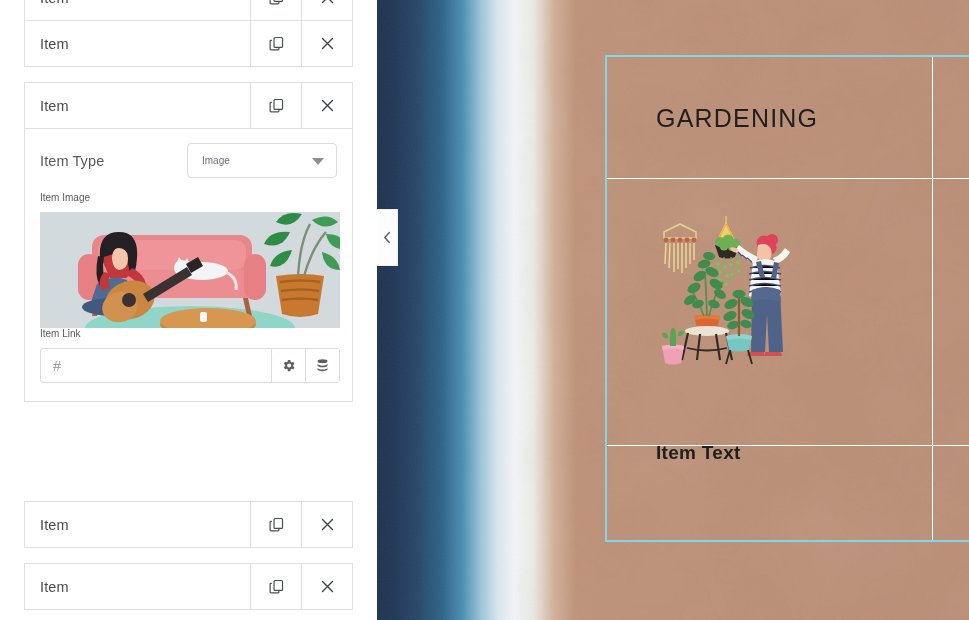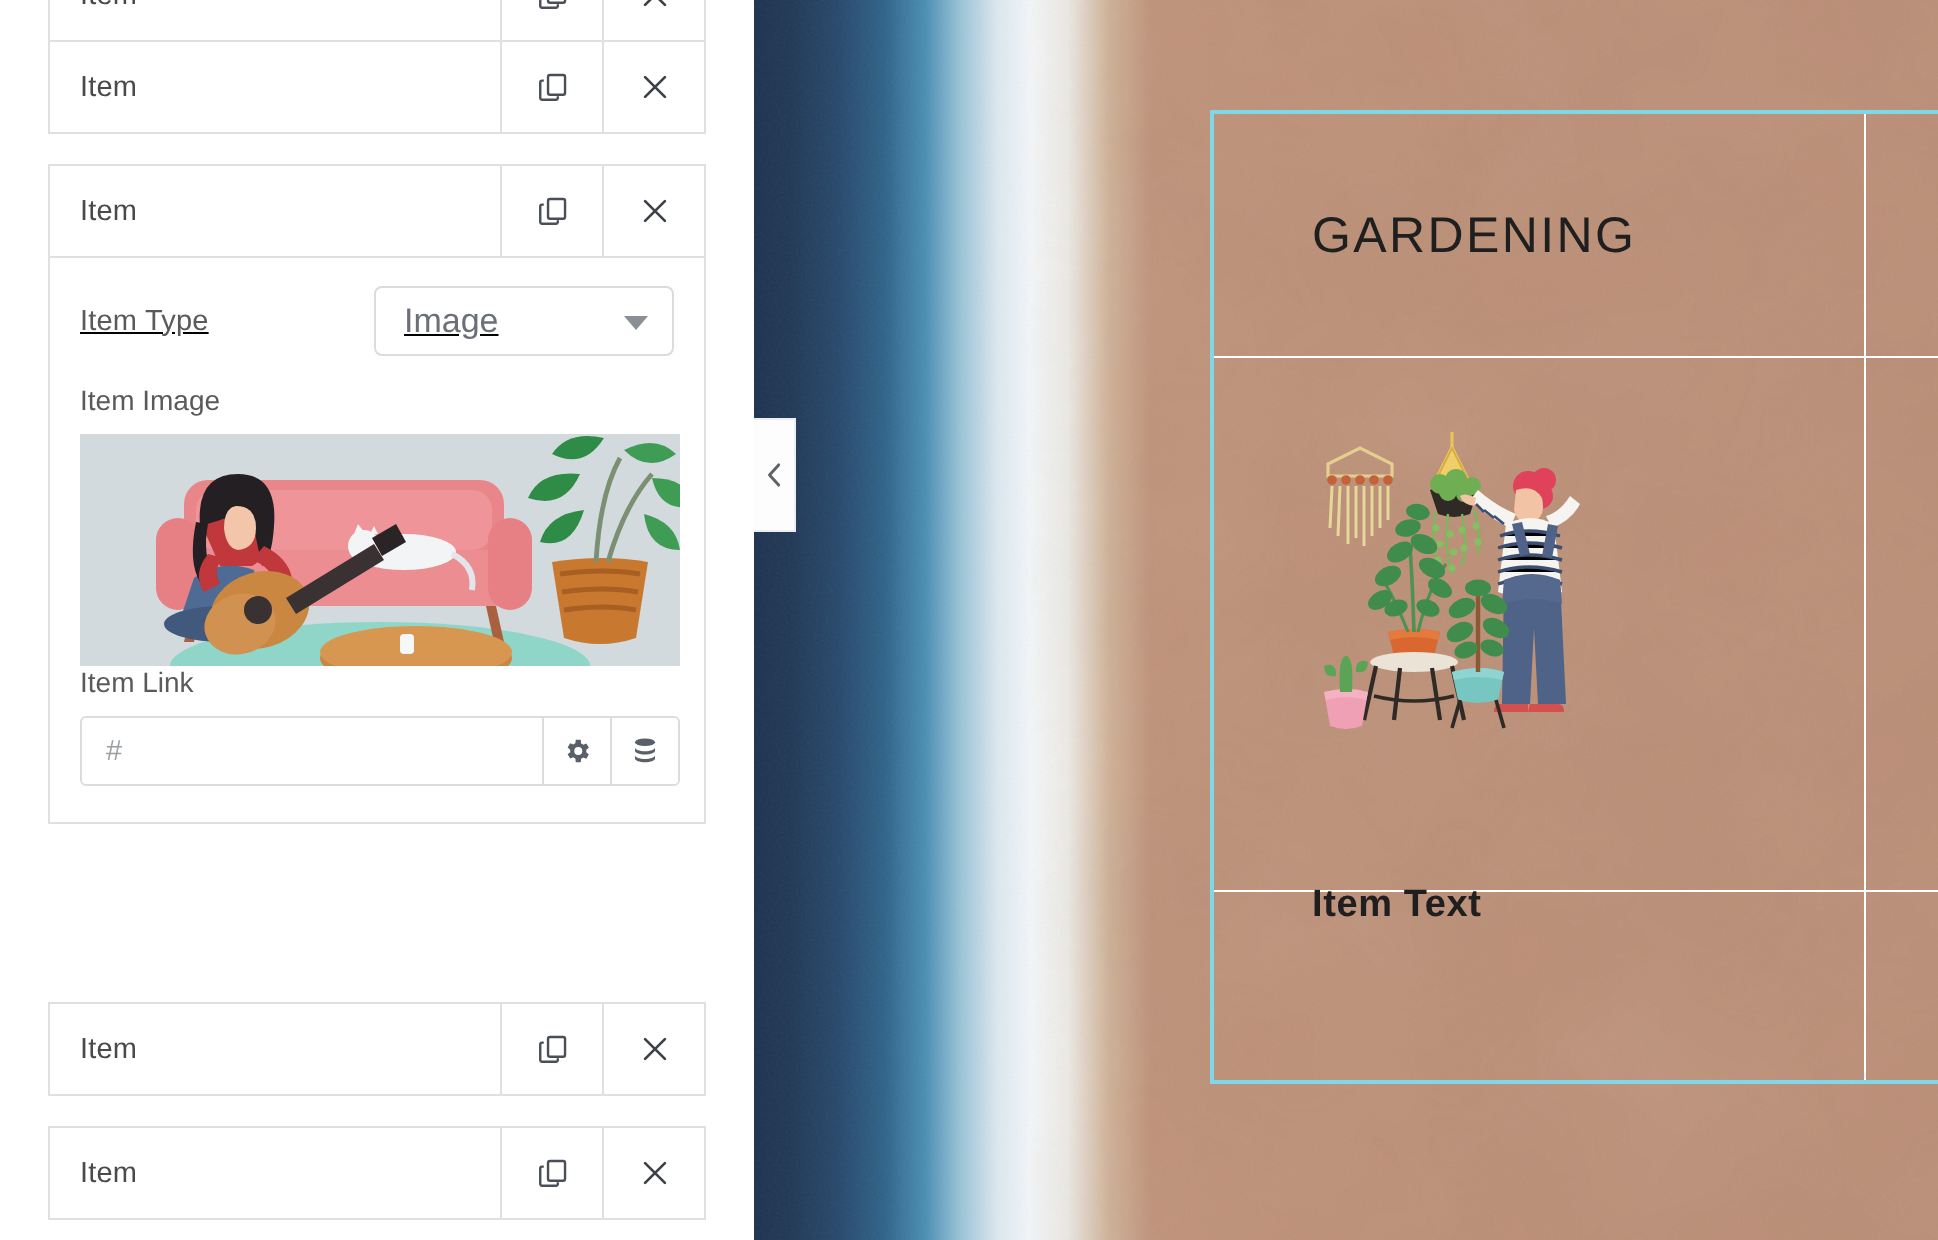--- a/index.html
+++ b/index.html
@@ -45,49 +45,48 @@
   
   .item-body {
     border: 1px solid #e0e0e0;
     border-top: none;
     background: #ffffff;
     padding: 14px 15px 18px 15px;
   }
   .field-row {
     display: flex; align-items: center;
     margin-bottom: 14px;
-    text-decoration: underline;
   }
   .field-label {
     font-size: 14.5px; color: #5a5a5a;
     letter-spacing: .1px;
   }
   .field-row .field-label { width: 147px; flex: 0 0 147px; }
 
   .select-box {
     position: relative;
     width: 155px; height: 35px;
     border: 1px solid #dcdcdc;
     border-radius: 4px;
     background: #ffffff;
     display: flex; align-items: center;
     padding-left: 14px;
-    font-size: 17px; color: #6b7078;
+    font-size: 10px; color: #6b7078;
     cursor: pointer;
   }
   .select-box .caret {
     position: absolute; right: 12px; top: 50%;
     margin-top: -3px;
     width: 0; height: 0;
     border-left: 6px solid transparent;
     border-right: 6px solid transparent;
     border-top: 7px solid #8a8f96;
   }
 
-  .field-label-block { font-size: 14px; color: #5a5a5a; margin-bottom: 9px; }
+  .field-label-block { font-size: 10px; color: #5a5a5a; margin-bottom: 9px; }
 
   .thumb {
     width: 300px; height: 116px;
     background: #d3dade;
     overflow: hidden;
     position: relative;
     display: block;
     cursor: pointer;
   }
   .thumb svg { display: block; width: 100%; height: 100%; }

